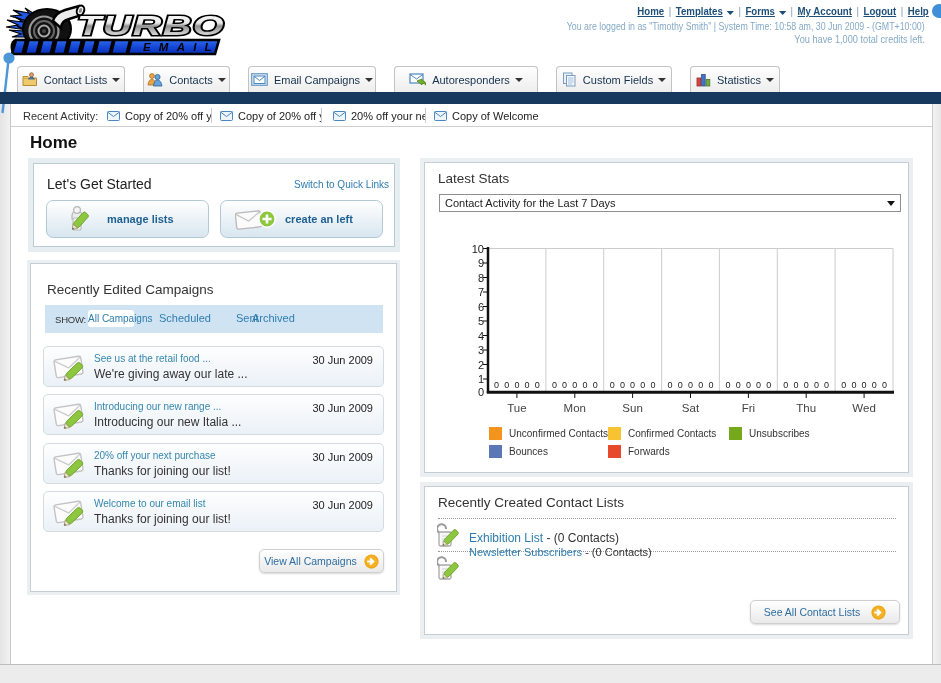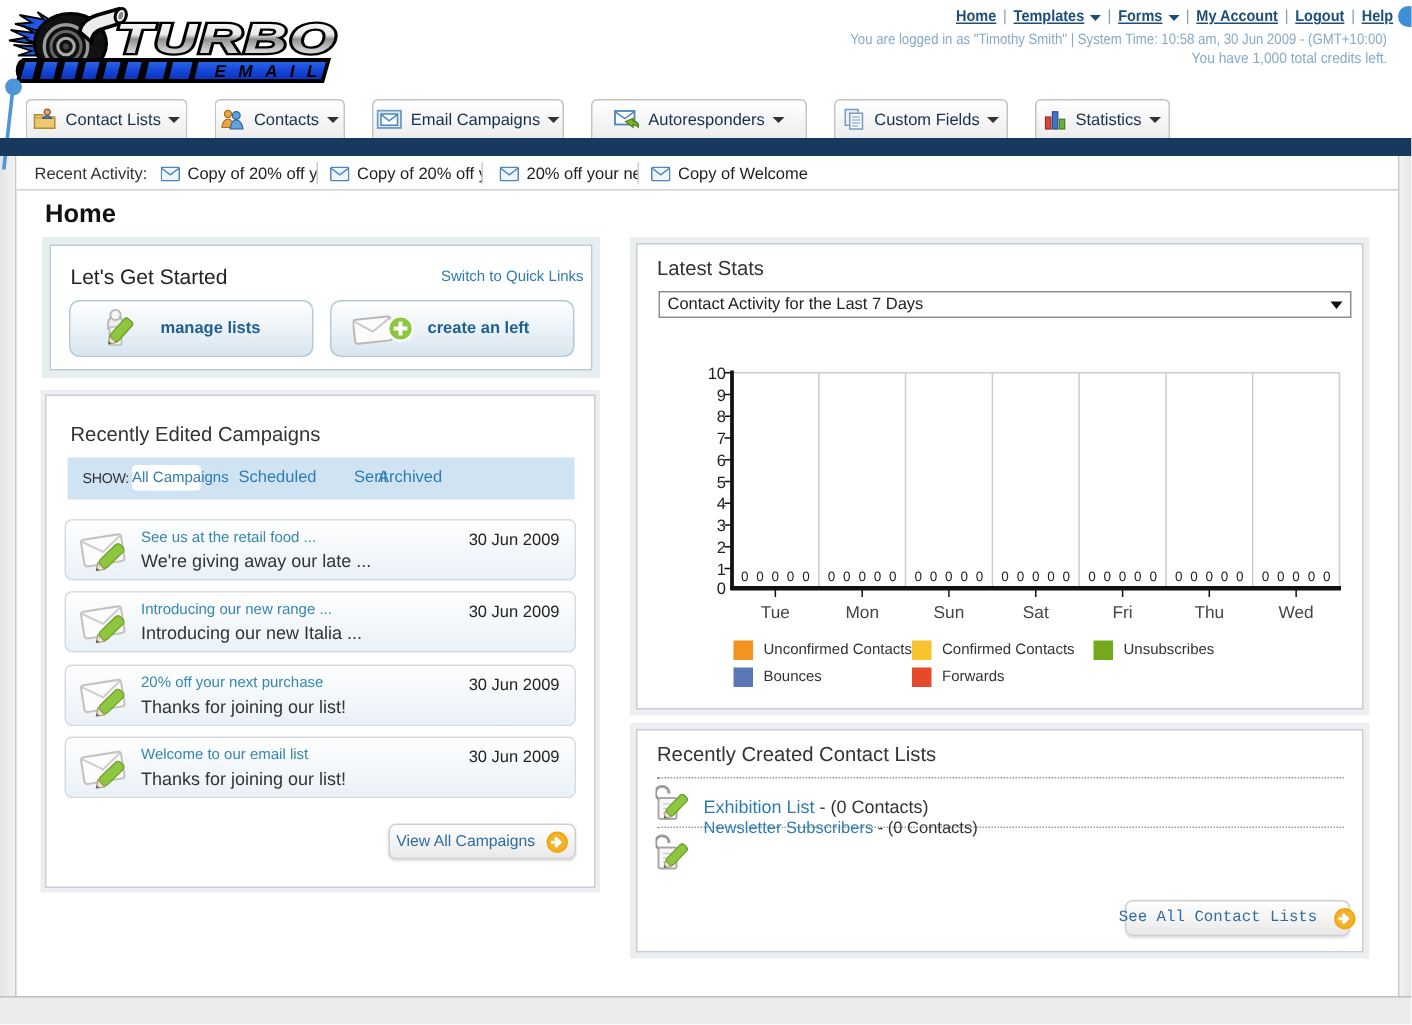--- a/index.html
+++ b/index.html
@@ -433,19 +433,19 @@
   <rect x="2" y="9" width="12" height="14" rx="1.5" fill="#f8f8f8" stroke="#a8a8a8" stroke-width="1.3"></rect>
   <path d="M5 13 h6 M5 16 h6 M5 19 h4" stroke="#cfcfcf" stroke-width="1"></path>
   <g transform="rotate(-46 14 14)">
     <rect x="6" y="11" width="16.5" height="6" rx="2" fill="#8dc63f" stroke="#6a9c22" stroke-width="0.8"></rect>
     <polygon points="6,11.2 6,16.8 2.2,14" fill="#e8e3c9" stroke="#9a9468" stroke-width="0.6"></polygon>
     <polygon points="3.6,12.9 3.6,15.1 2.2,14" fill="#555"></polygon>
   </g>
 </svg>
 </div>
 <div class="abs" style="left:469px;top:546px;font-size:11px;color:#333;"><span class="bluelink">Newsletter Subscribers</span> - (0 Contacts)</div>
-<div class="gbtn" style="left:750px;top:600px;width:150px;font-family:Liberation Mono, monospace;">See All Contact Lists
+<div class="gbtn" style="left:750px;top:600px;width:150px;">See All Contact Lists
   <svg width="15" height="15" viewBox="0 0 16 16" style="margin-left:11px;flex:none;">
     <circle cx="8" cy="8" r="7.6" fill="#efa714"></circle>
     <circle cx="8" cy="8" r="6.2" fill="#f7b731" opacity="0.7"></circle>
     <path d="M3.5 8 h5 M6.5 4.8 L9.8 8 L6.5 11.2" fill="none" stroke="#fff" stroke-width="2.3"></path>
   </svg>
 </div>
 
 </body></html>

